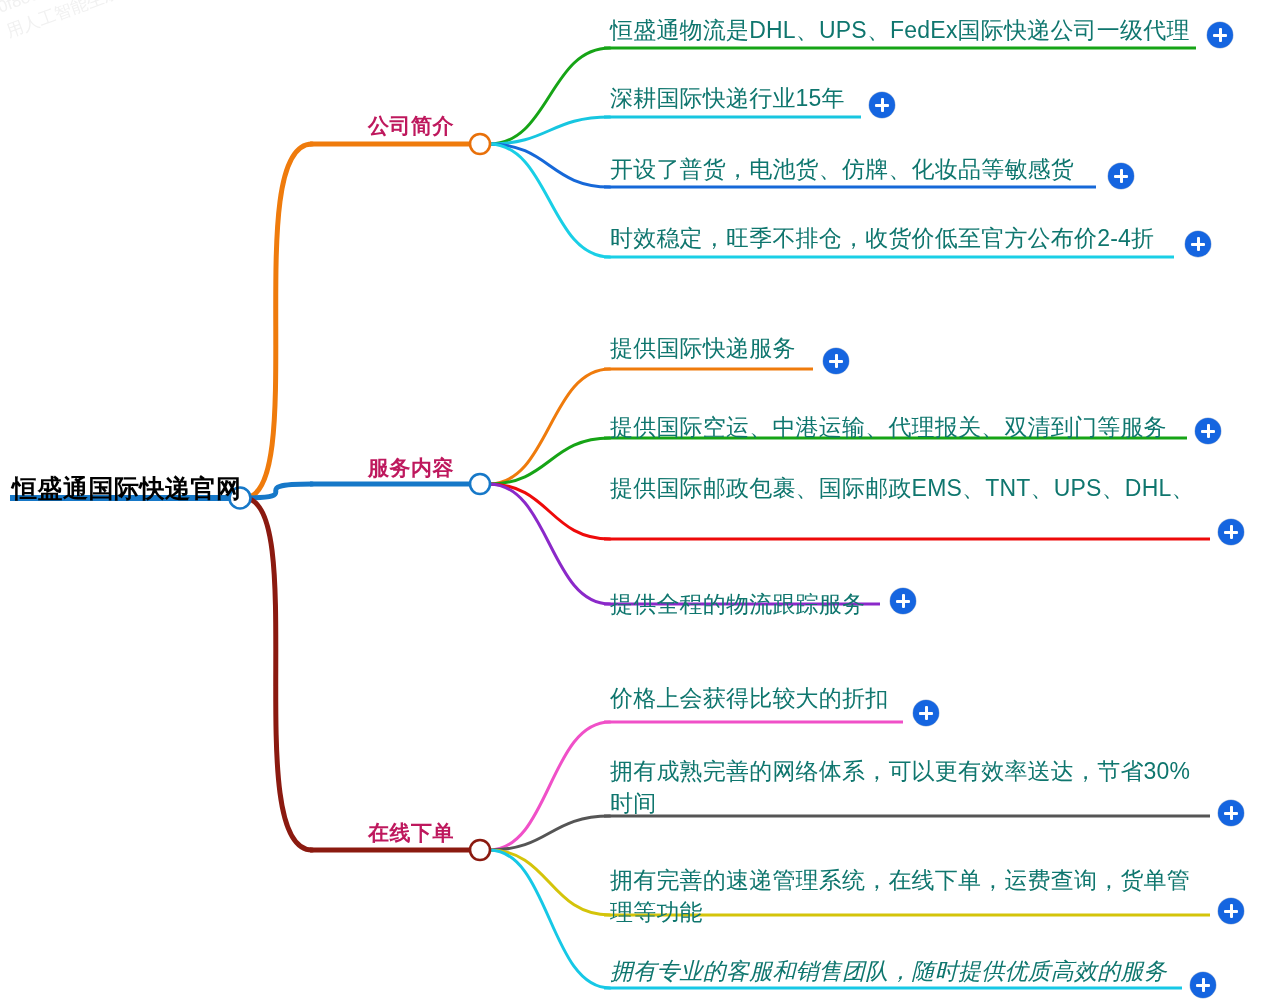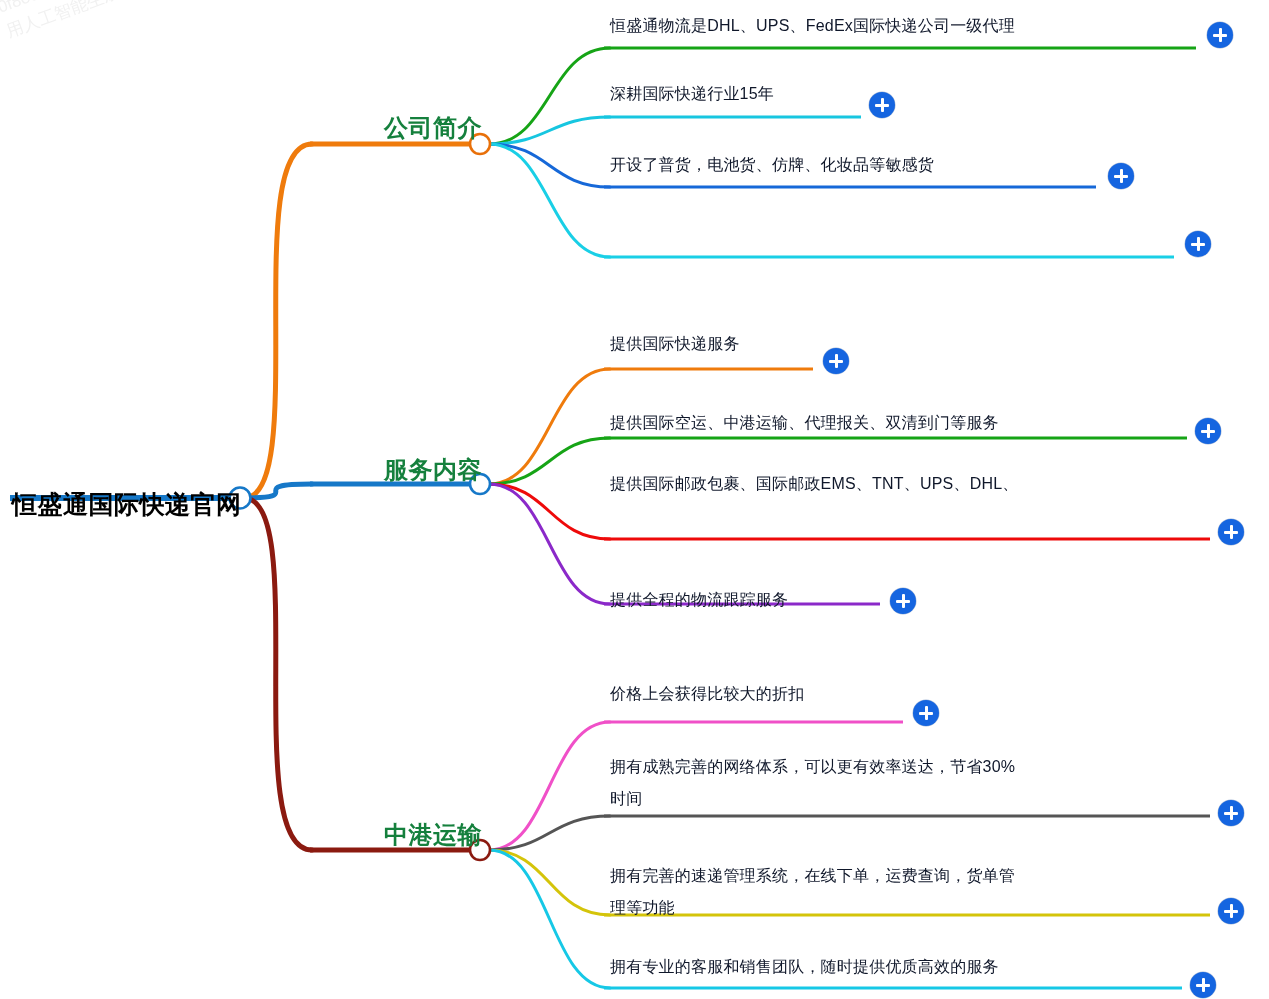--- a/index.html
+++ b/index.html
@@ -31,30 +31,29 @@
     color: #1a1a1a;
     line-height: 1.22;
   }
   .root-node {
     font-size: 25px;
     font-weight: bold;
     letter-spacing: 0.5px;
     color: #000000;
   }
   .branch-node {
-    font-size: 24px;
+    font-size: 21px;
     font-weight: bold;
     letter-spacing: 0.5px;
-    color: #15803d;
-    margin-left: 16px;
+    color: #be185d;
   }
   .leaf-node {
-    font-size: 16px;
+    font-size: 23px;
     font-weight: normal;
-    color: #0f172a;
+    color: #0f766e;
     letter-spacing: 0.2px;
   }
   .plus-btn {
     position: absolute;
     width: 26px;
     height: 26px;
     border-radius: 50%;
     background: #1565e0;
     box-shadow: 0 0 0 0.5px rgba(10,60,140,.35);
   }
@@ -133,41 +132,42 @@
       <path d="M 489 850 C 549.5 850, 549.5 816, 610 816" fill="none" stroke="#555555" stroke-width="3" stroke-linecap="round"></path>
       <path d="M 604 816 L 1210 816" fill="none" stroke="#555555" stroke-width="3" stroke-linecap="butt"></path>
       <path d="M 489 850 C 549.5 850, 549.5 915, 610 915" fill="none" stroke="#d4c40a" stroke-width="3" stroke-linecap="round"></path>
       <path d="M 604 915 L 1210 915" fill="none" stroke="#d4c40a" stroke-width="3" stroke-linecap="butt"></path>
       <path d="M 489 850 C 549.5 850, 549.5 988, 610 988" fill="none" stroke="#16c8e6" stroke-width="3" stroke-linecap="round"></path>
       <path d="M 604 988 L 1182 988" fill="none" stroke="#16c8e6" stroke-width="3" stroke-linecap="butt"></path>
       <circle cx="480" cy="850" r="10" fill="#ffffff" stroke="#8b1a10" stroke-width="2.6"></circle>
       <circle cx="240" cy="498" r="10.5" fill="#ffffff" stroke="#1678c8" stroke-width="2.6"></circle>
     </svg>
 
-  <div class="node-text root-node" style="left:12px; top:473px;margin-top:16px;">恒盛通国际快递官网</div>
+  <div class="node-text root-node" style="left:12px; top:473px;">恒盛通国际快递官网</div>
 
   <div class="node-text branch-node" style="left:368px; top:113px;">公司简介</div>
   <div class="node-text branch-node" style="left:368px; top:455px;">服务内容</div>
-  <div class="node-text branch-node" style="left:368px; top:820px;">中港运输</div>
+  <div class="node-text branch-node" style="left:368px; top:820px;">在线下单</div>
 
   <div class="node-text leaf-node" style="left:610px; top:16px;">恒盛通物流是DHL、UPS、FedEx国际快递公司一级代理</div>
   <div class="node-text leaf-node" style="left:610px; top:84px;">深耕国际快递行业15年</div>
   <div class="node-text leaf-node" style="left:610px; top:155px;">开设了普货，电池货、仿牌、化妆品等敏感货</div>
+  <div class="node-text leaf-node" style="left:610px; top:224px;">时效稳定，旺季不排仓，收货价低至官方公布价2-4折</div>
 
   <div class="node-text leaf-node" style="left:610px; top:334px;">提供国际快递服务</div>
   <div class="node-text leaf-node" style="left:610px; top:405px;margin-top:8px;">提供国际空运、中港运输、代理报关、双清到门等服务</div>
   <div class="node-text leaf-node" style="left:610px; top:474px;">提供国际邮政包裹、国际邮政EMS、TNT、UPS、DHL、</div>
   <div class="node-text leaf-node" style="left:610px; top:574px;margin-top:16px;">提供全程的物流跟踪服务</div>
 
   <div class="node-text leaf-node" style="left:610px; top:684px;">价格上会获得比较大的折扣</div>
   <div class="node-text leaf-node" style="left:610px; top:757px;">拥有成熟完善的网络体系，可以更有效率送达，节省30%</div>
   <div class="node-text leaf-node" style="left:610px; top:789px;">时间</div>
   <div class="node-text leaf-node" style="left:610px; top:866px;">拥有完善的速递管理系统，在线下单，运费查询，货单管</div>
   <div class="node-text leaf-node" style="left:610px; top:898px;">理等功能</div>
-  <div class="node-text leaf-node" style="left:610px; top:957px;">拥有专业的客服和销售团队，随时提供优质高效的服务</div>
+  <div class="node-text leaf-node" style="left:610px; top:957px;font-style:italic;">拥有专业的客服和销售团队，随时提供优质高效的服务</div>
 
   <div class="plus-btn" style="left:1207px; top:22px;"></div>
   <div class="plus-btn" style="left:869px;  top:92px;"></div>
   <div class="plus-btn" style="left:1108px; top:163px;"></div>
   <div class="plus-btn" style="left:1185px; top:231px;"></div>
 
   <div class="plus-btn" style="left:823px;  top:348px;"></div>
   <div class="plus-btn" style="left:1195px; top:418px;"></div>
   <div class="plus-btn" style="left:1218px; top:519px;"></div>
   <div class="plus-btn" style="left:890px;  top:588px;"></div>

